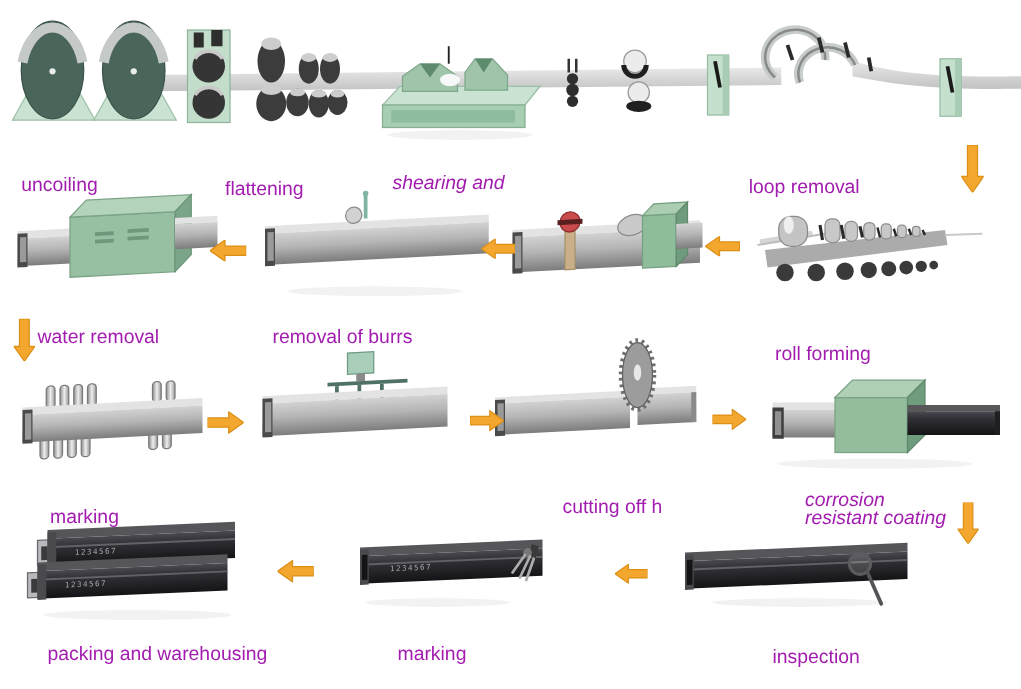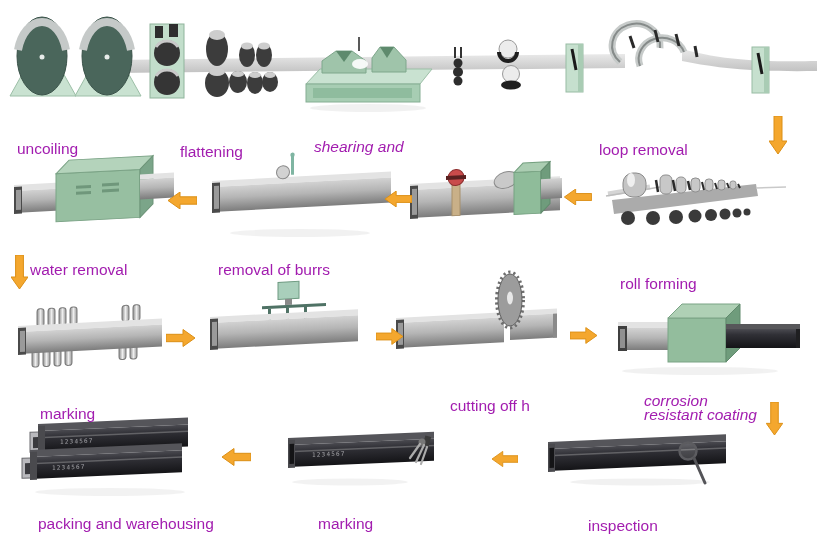--- a/index.html
+++ b/index.html
@@ -375,15 +375,15 @@
 
   <div class="lbl" style="left:40px;top:406px;width:92px">marking</div>
   <div class="lbl" style="left:450px;top:398px;width:102px">cutting off h</div>
   <div class="lbl" style="left:644px;top:394px;width:128px;line-height:14px">
     <span>corrosion</span>
     <span>resistant coating</span>
   </div>
 
   <div class="lbl" style="left:38px;top:516px;width:196px">packing and warehousing</div>
   <div class="lbl" style="left:318px;top:516px;width:86px">marking</div>
-  <div class="lbl" style="left:588px;top:518px;width:96px">inspection</div>
+  <div class="lbl" style="left:618px;top:518px;width:96px">inspection</div>
 
 </div>
 
 </body></html>

